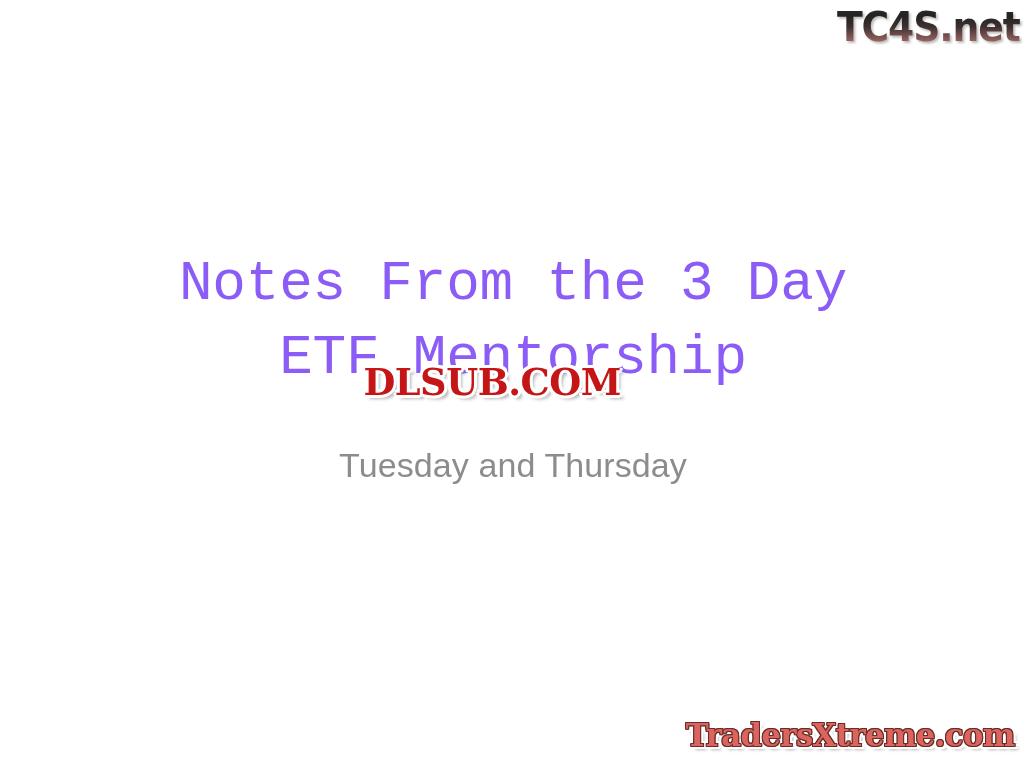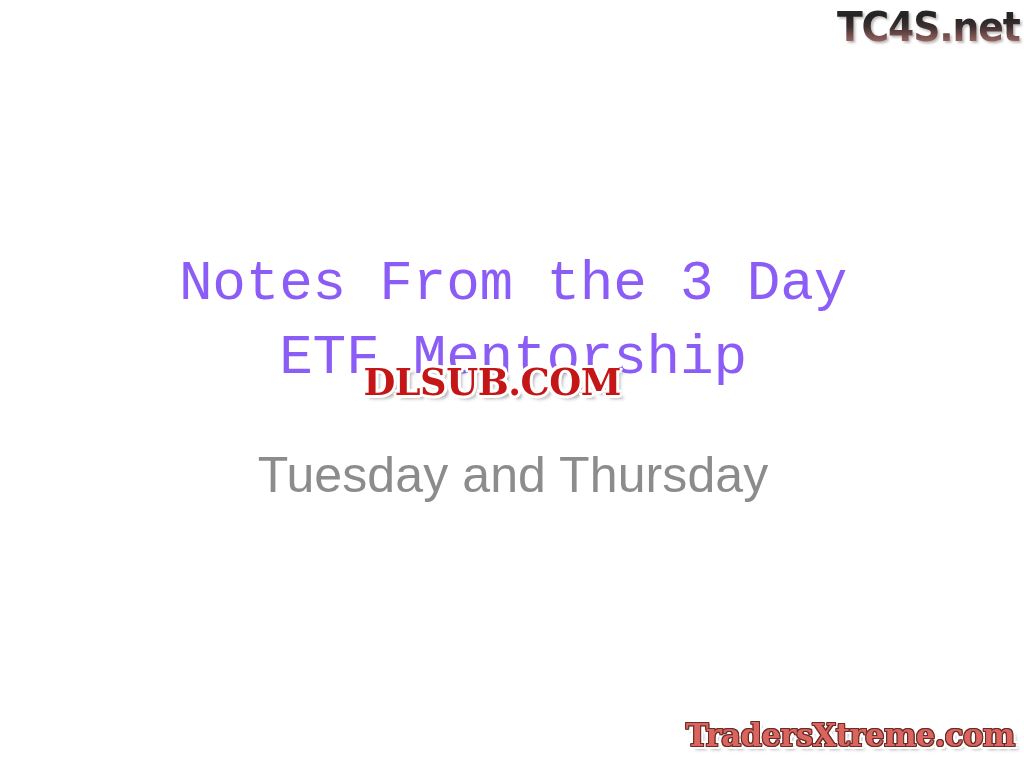--- a/index.html
+++ b/index.html
@@ -78,21 +78,21 @@
   
   .subtitle-block {
     position: absolute;
     left: 158px;
     top: 443px;
     width: 710px;
     text-align: center;
   }
   .subtitle-text {
     font-family: "Liberation Sans", sans-serif;
-    font-size: 50px;
+    font-size: 34px;
     font-weight: normal;
     color: #8c8c8c;
     line-height: 1.3;
     letter-spacing: 0.1px;
   }
 
   
   .wm-dlsub {
     position: absolute;
     left: 366px;

